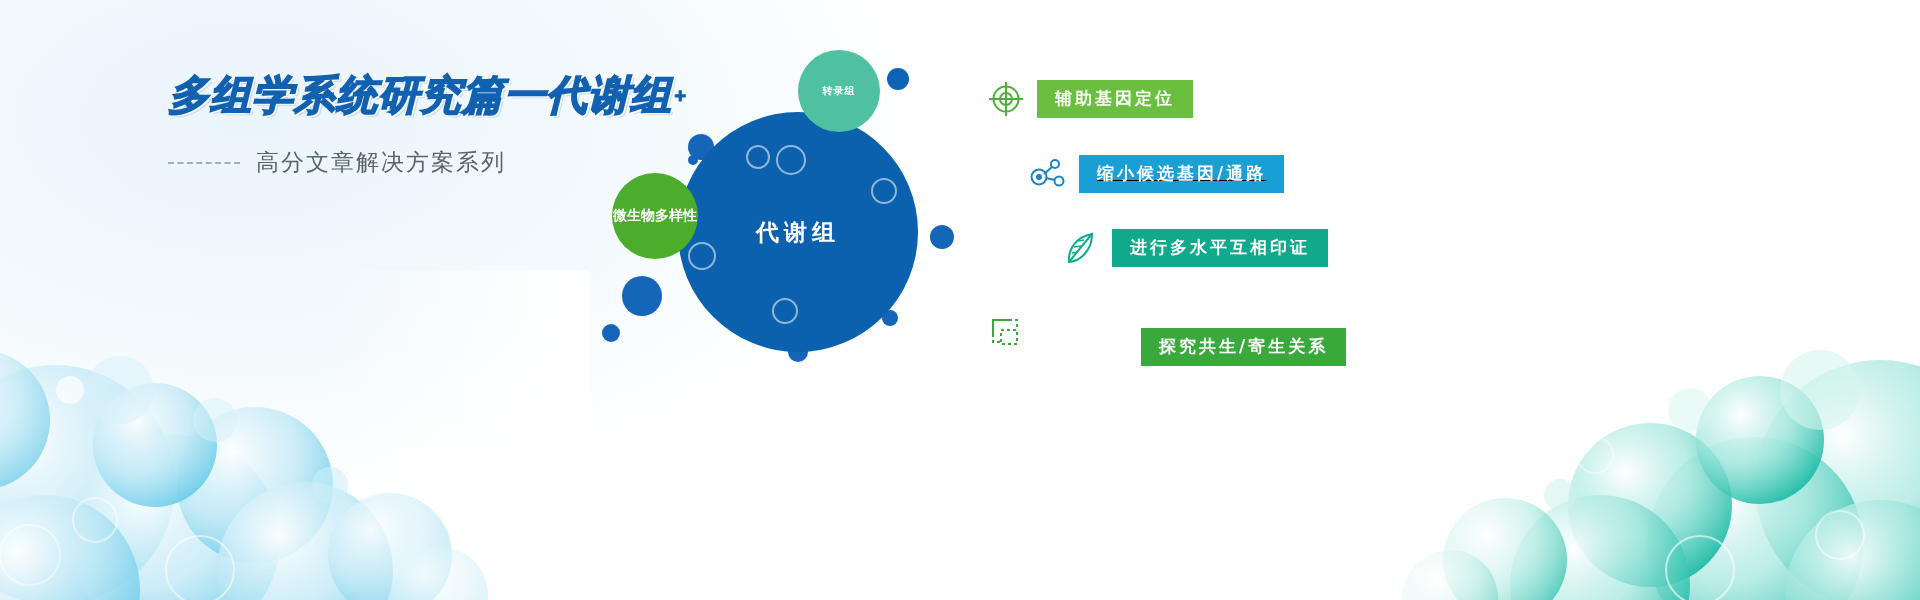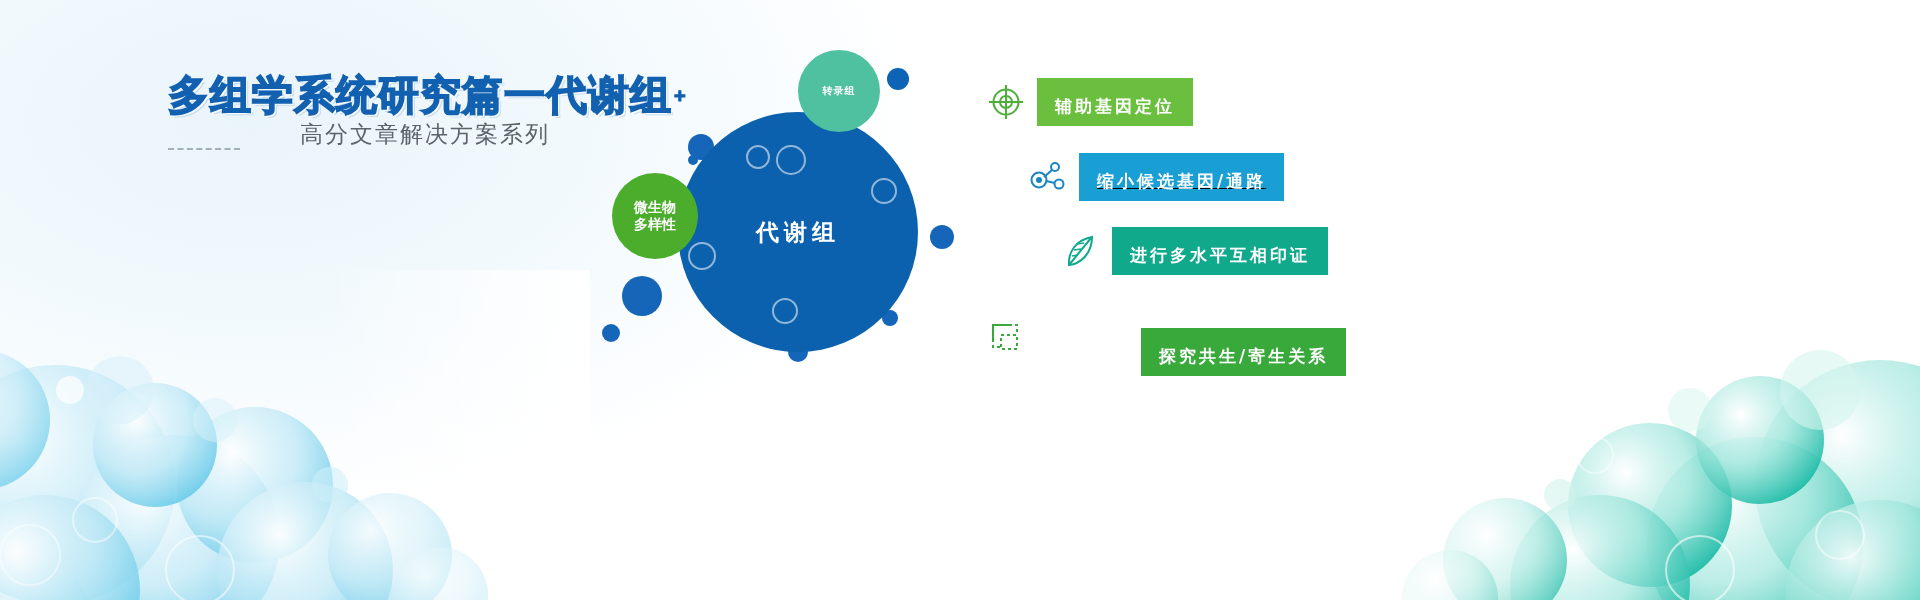--- a/index.html
+++ b/index.html
@@ -15,36 +15,36 @@
       radial-gradient(ellipse 700px 400px at 1500px 60px, #eef7fb 0%, #ffffff 70%),
       linear-gradient(180deg,#f2f9fc 0%,#ffffff 55%,#f6fcfe 100%);
   }
 
   
   .bubblefield{position:absolute;bottom:0;left:0;width:1920px;height:330px;pointer-events:none;}
   .bubblefield svg{display:block;}
 
   
   .copy{position:absolute;left:168px;top:72px;width:560px;}
-  .title-wrap{position:relative;white-space:nowrap;}
+  .title-wrap{position:relative;white-space:nowrap;font-style:italic;}
   .title{
     display:inline-block;
     font-family:"DejaVu Sans","Liberation Sans",sans-serif;
     font-size:41px;font-weight:bold;letter-spacing:1px;
     color:#1260b0;
     -webkit-text-stroke:1.6px #1260b0;
     text-shadow:2px 2px 0 rgba(255,255,255,.85), 3px 3px 0 rgba(30,100,175,.18);
     line-height:1.15;
   }
   .title-sup{
     display:inline-block;vertical-align:super;
     font-size:20px;font-weight:bold;color:#1260b0;margin-left:2px;
     -webkit-text-stroke:1px #1260b0;
   }
-  .sub-row{display:flex;align-items:flex-end;gap:44px;}
+  .sub-row{display:flex;align-items:center;margin-top:28px;}
   .dashline{
     width:72px;height:0;border-top:2px dashed #9fb0bb;margin-right:16px;flex:0 0 auto;
   }
   .subtitle{
     font-family:"DejaVu Sans","Liberation Sans",sans-serif;
     font-size:23px;color:#5a646b;letter-spacing:2px;white-space:nowrap;
   }
 
   
   .cluster{position:absolute;left:560px;top:30px;width:560px;height:450px;}
@@ -62,21 +62,21 @@
 
   
   .labels{position:absolute;left:985px;top:55px;width:900px;}
   .label-row{position:absolute;display:flex;align-items:center;}
   .label-icon{
     width:42px;height:42px;flex:0 0 auto;display:flex;align-items:center;justify-content:center;
     margin-right:10px;
   }
   .label-tag{
     color:#fff;font-size:17px;font-weight:bold;letter-spacing:3px;white-space:nowrap;
-    padding:19px 18px 10px 18px;
+    padding:9px 18px 10px 18px;
     font-family:"DejaVu Sans","Liberation Sans",sans-serif;
     line-height:1.1;
   }
 </style>
 </head>
 <body>
 
 <div id="banner">
 
   <div class="bubblefield">
@@ -172,21 +172,21 @@
     <span class="ring" style="left:186px;top:115px;width:20px;height:20px;"></span>
     <span class="ring" style="left:216px;top:115px;width:26px;height:26px;"></span>
     <span class="ring" style="left:128px;top:212px;width:24px;height:24px;"></span>
     <span class="ring" style="left:212px;top:268px;width:22px;height:22px;"></span>
     <span class="ring" style="left:311px;top:148px;width:22px;height:22px;"></span>
 
     <div class="bub" style="left:238px;top:20px;width:82px;height:82px;background:#4fc0a0;font-size:10px;letter-spacing:1px;">
       <span>转录组</span>
     </div>
 
-    <div class="bub" style="left:52px;top:143px;width:86px;height:86px;background:#4bad2b;font-size:14px;letter-spacing:0px;flex-direction:column;">
+    <div class="bub" style="left:52px;top:143px;width:86px;height:86px;background:#4bad2b;font-size:14px;letter-spacing:0px;flex-direction:row;">
       <span>微生物</span>
       <span>多样性</span>
     </div>
 
 
 
   </div>
 
   <div class="labels">
 

